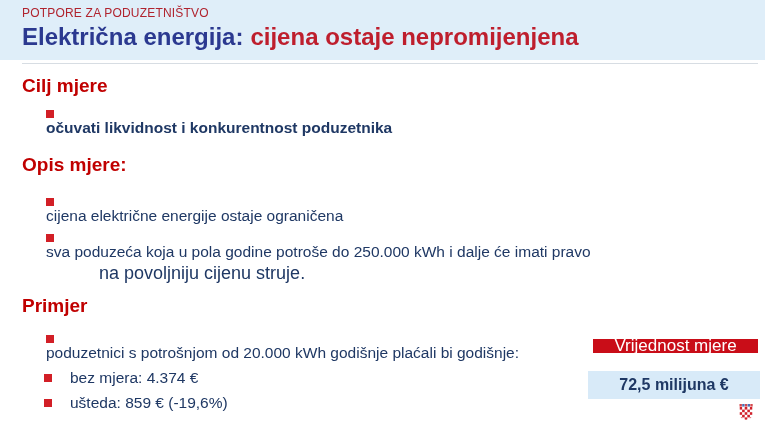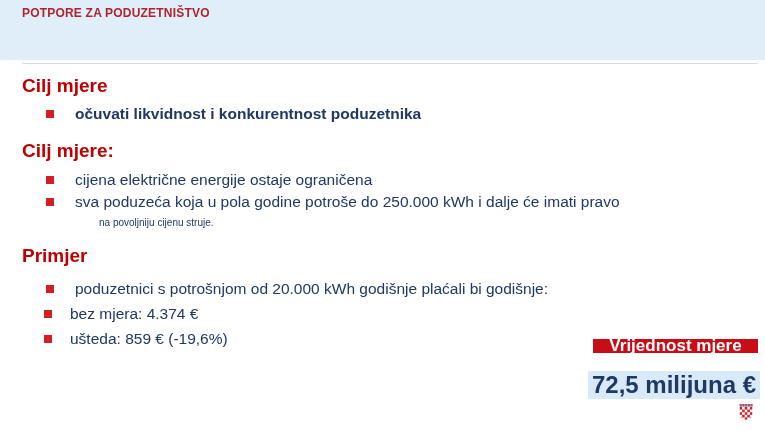--- a/index.html
+++ b/index.html
@@ -8,21 +8,21 @@
     background:#ffffff;
     font-family:"Liberation Sans","DejaVu Sans",sans-serif;
     -webkit-font-smoothing:antialiased;
   }
   
   .top-band{
     position:absolute;left:0;top:0;width:765px;height:60px;
     background:#dfeef9;box-sizing:border-box;padding:6px 0 0 22px;
   }
   .eyebrow{
-    color:#b0232e;font-size:12px;font-weight:bold;letter-spacing:.2px;line-height:14px;
+    color:#b0232e;font-size:12px;font-weight:normal;letter-spacing:.2px;line-height:14px;
   }
   .slide-title{
     margin-top:3px;font-size:24px;font-weight:bold;line-height:28px;white-space:nowrap;
   }
   .slide-title .t-blue{color:#2b3990;}
   .slide-title .t-red{color:#be1e2d;margin-left:7px;}
   .divider{
     position:absolute;left:22px;top:63px;width:736px;height:0;
     border-top:1px solid #d7dde3;
   }
@@ -34,65 +34,66 @@
   .h-goal{margin-top:12px;}
   .h-desc{margin-top:16px;}
   .h-example{margin-top:12px;}
   .bullet{
     display:flex;align-items:flex-start;
     color:#1f3864;font-size:15.5px;line-height:20px;
   }
   .bullet .sq{
     flex:0 0 auto;width:8px;height:8px;background:#d21f26;margin-top:6px;
   }
-  .l1{margin-left:24px;}
+  .l1{margin-left:24px;flex-direction:column;}
   .l1 .sq{margin-right:21px;}
   .l2{margin-left:22px;}
   .l2 .sq{margin-right:18px;}
   .cont-line{
-    margin-left:77px;color:#1f3864;font-size:10px;line-height:20px;margin-top:1px;
+    margin-left:77px;color:#1f3864;font-size:18px;line-height:20px;margin-top:1px;
   }
   .mt7{margin-top:7px;}
-  .mt8{margin-top:8px;}
+  .mt8{margin-top:16px;}
   .mt12{margin-top:12px;}
   .mt5{margin-top:5px;}
   .mt2{margin-top:2px;}
   .bold{font-weight:bold;}
   b{font-weight:normal;}
   
   .value-box-red{
     position:absolute;left:593px;top:339px;width:165px;height:14px;
-    background:#c90d18;color:#ffffff;font-weight:bold;font-size:17px;
+    background:#c90d18;color:#ffffff;font-weight:normal;font-size:17px;
     display:flex;align-items:center;justify-content:center;box-sizing:border-box;
   }
   .value-box-blue{
     position:absolute;left:588px;top:371px;width:172px;height:28px;
-    background:#d8eaf8;color:#1f3864;font-weight:bold;font-size:24px;
+    background:#d8eaf8;color:#1f3864;font-weight:bold;font-size:16px;
     display:flex;align-items:center;justify-content:center;box-sizing:border-box;
   }
   
   .flag{position:absolute;left:739px;top:404px;width:14px;height:16px;}
 </style>
 </head>
 <body>
 
 <div class="top-band">
   <div class="eyebrow">POTPORE ZA PODUZETNIŠTVO</div>
+  <div class="slide-title"><span class="t-blue">Električna energija:</span><span class="t-red">cijena ostaje nepromijenjena</span></div>
 </div>
 <div class="divider"></div>
 
 <div class="content">
 
   <div class="sec-heading h-goal">Cilj mjere</div>
   <div class="bullet l1 bold mt7">
       <span class="sq"></span>
       <span>očuvati likvidnost i konkurentnost poduzetnika</span>
     </div>
 
-  <div class="sec-heading h-desc">Cilj mjere:</div>
+  <div class="sec-heading h-desc">Opis mjere:</div>
   <div class="bullet l1 mt8">
       <span class="sq"></span>
       <span>cijena električne energije ostaje ograničena</span>
     </div>
   <div class="bullet l1 mt2">
       <span class="sq"></span>
       <span><span>sva poduzeća koja u pola godine potroše do </span><b>250.000 kWh</b><span> i dalje će imati pravo</span></span>
     </div>
   <div class="cont-line"><span>na </span><b>povoljniju cijenu struje</b><span>.</span></div>
 

